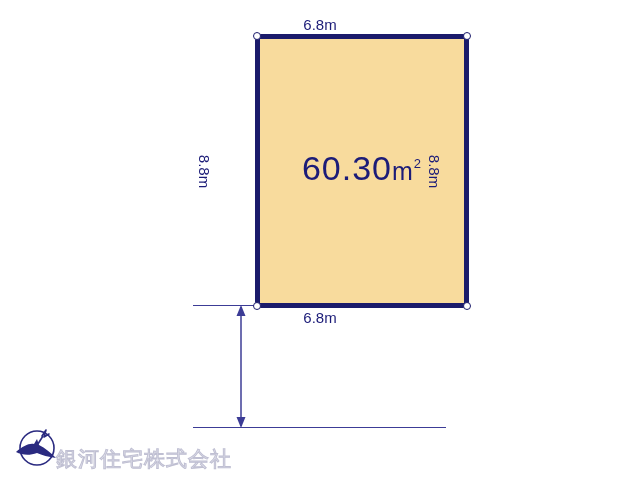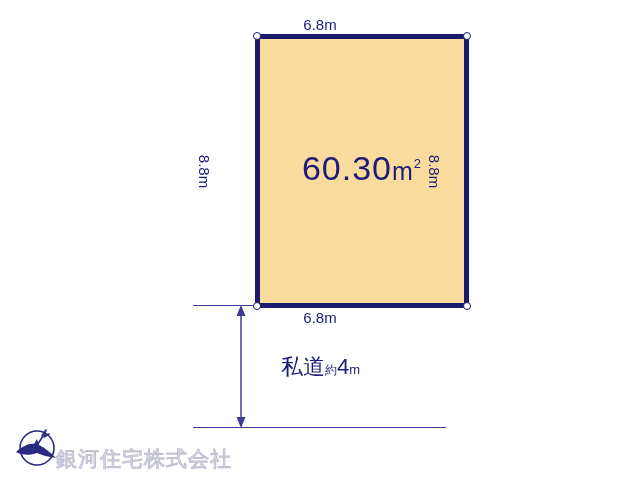--- a/index.html
+++ b/index.html
@@ -122,21 +122,20 @@
     <div class="corner-dot corner-bl"></div>
     <div class="corner-dot corner-br"></div>
     <div class="area-text"><span>60.30</span><span class="area-unit">m</span><span class="area-sup">2</span></div>
   </div>
 
   <div class="dim-label dim-top">6.8m</div>
   <div class="dim-label dim-bottom">6.8m</div>
   <div class="dim-label dim-left">8.8m</div>
   <div class="dim-label dim-right">8.8m</div>
 
-  <div class="road-label"><span class="road-name">私道</span><span class="road-approx">約</span><span class="road-value">4</span><span class="road-unit">m</span></div>
 
   <svg class="compass" width="46" height="46" viewBox="0 0 46 46">
     <circle cx="22" cy="25" r="17" fill="none" stroke="#2a2a80" stroke-width="1.6"></circle>
     <path d="M27,13 L31,7 L29,14 L34,11" fill="none" stroke="#2a2a80" stroke-width="1.6" stroke-linejoin="round" stroke-linecap="round"></path>
     <line x1="21" y1="24" x2="28" y2="13" stroke="#2a2a80" stroke-width="1.6"></line>
     <path d="M1,29 C8,23 14,20 19,21 L22,16 L24,22 C30,25 36,30 41,35 C33,34 27,32 22,30 C14,33 7,32 1,29 Z" fill="#2a2a80"></path>
   </svg>
 
   <div class="watermark">銀河住宅株式会社</div>
 

